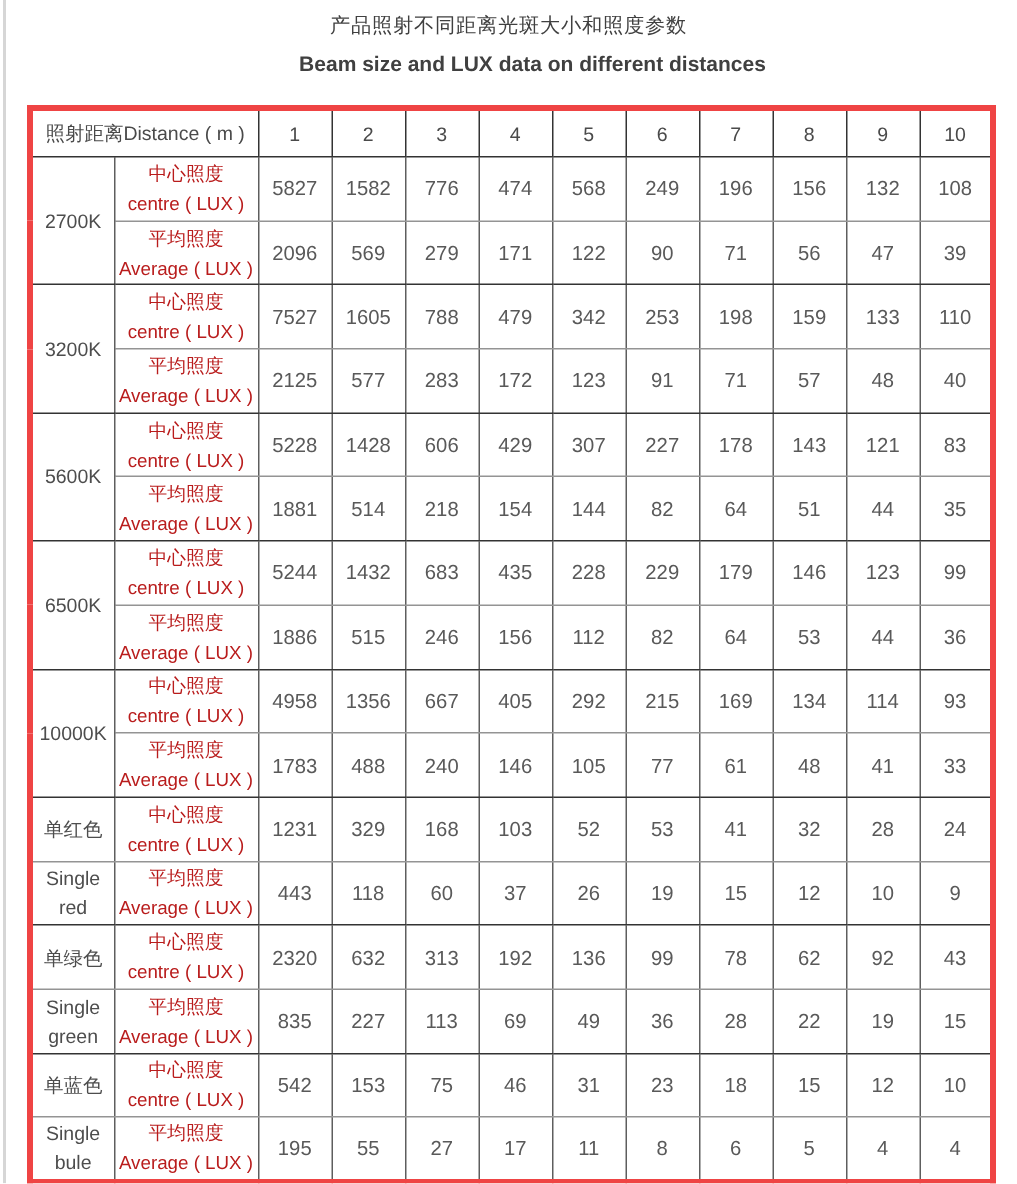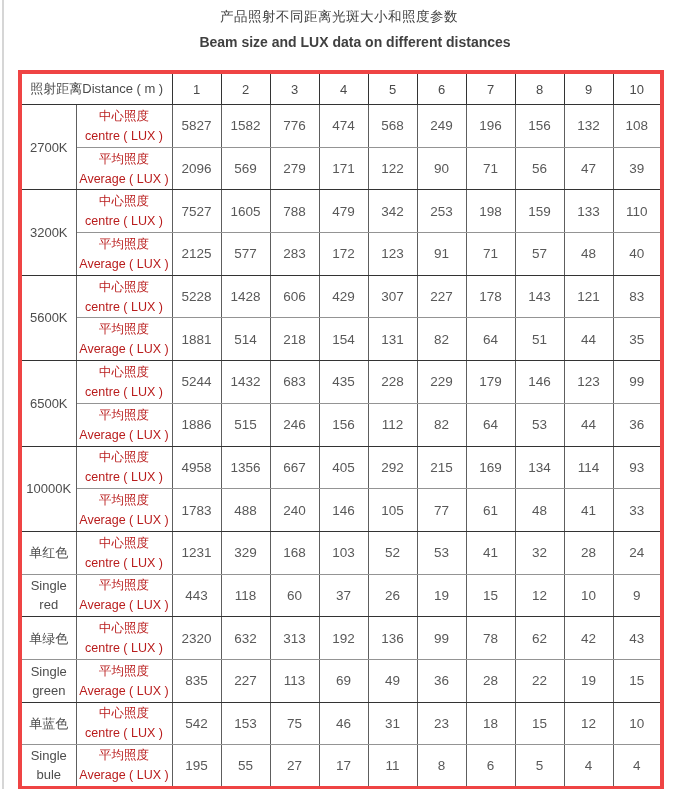--- a/index.html
+++ b/index.html
@@ -168,21 +168,21 @@
         </tr>
         <tr class="g-end">
           <td class="sublabel">
             <div>平均照度</div>
             <div>Average ( LUX )</div>
           </td>
           <td>1881</td>
           <td>514</td>
           <td>218</td>
           <td>154</td>
-          <td>131</td>
+          <td>144</td>
           <td>82</td>
           <td>64</td>
           <td>51</td>
           <td>44</td>
           <td>35</td>
         </tr>
         <tr class="g-top">
           <td class="rowlabel span2" rowspan="2">6500K</td>
           <td class="sublabel">
             <div>中心照度</div>
@@ -289,21 +289,21 @@
             <div>centre ( LUX )</div>
           </td>
           <td>2320</td>
           <td>632</td>
           <td>313</td>
           <td>192</td>
           <td>136</td>
           <td>99</td>
           <td>78</td>
           <td>62</td>
-          <td>42</td>
+          <td>92</td>
           <td>43</td>
         </tr>
         <tr class="g-end">
           <td class="rowlabel">Single green</td>
           <td class="sublabel">
             <div>平均照度</div>
             <div>Average ( LUX )</div>
           </td>
           <td>835</td>
           <td>227</td>

